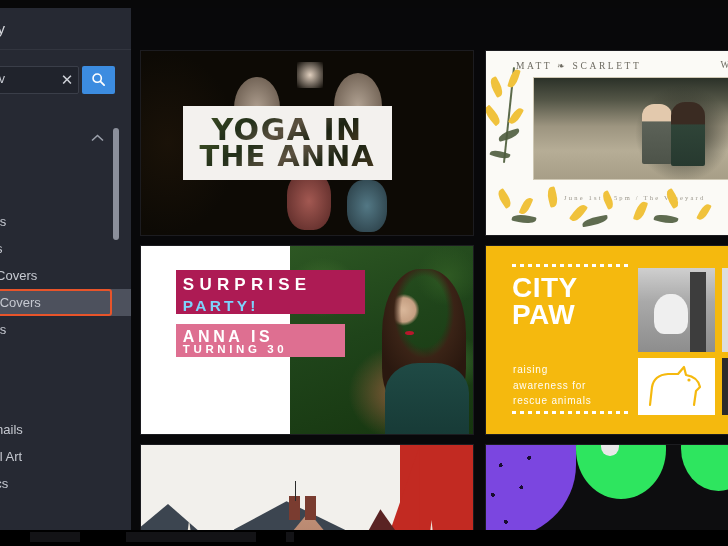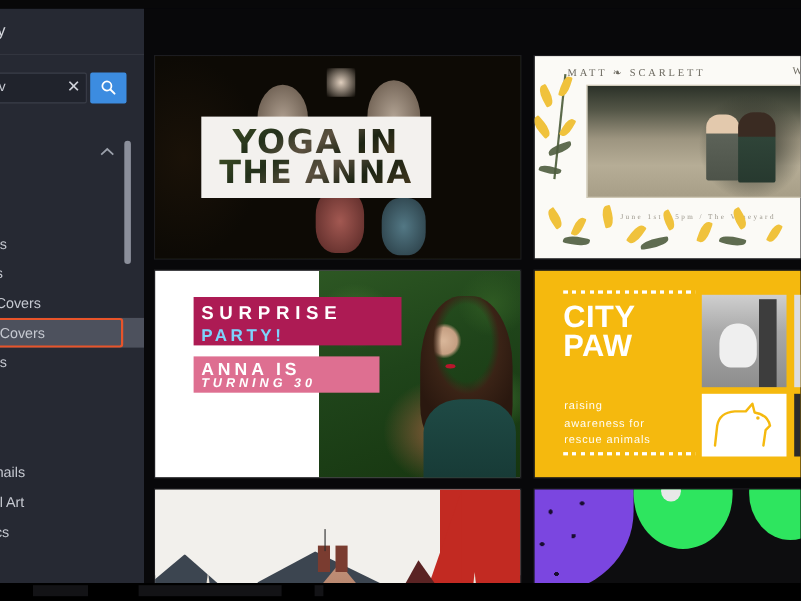--- a/index.html
+++ b/index.html
@@ -181,21 +181,21 @@
     position: absolute; left: 10.5%; top: 13%; width: 57%; height: 23%;
     background: #ad1b54;
   }
   .sp .b1 .t1 { position: absolute; left: 7px; top: 5px; color: #fff; font-size: 17px; font-weight: bold; letter-spacing: 5.2px; }
   .sp .b1 .t2 { position: absolute; left: 7px; top: 27px; color: #7dd3fc; font-size: 15.5px; font-weight: bold; letter-spacing: 3.2px; }
   .sp .b2 {
     position: absolute; left: 10.5%; top: 41.5%; width: 51%; height: 17.5%;
     background: #de6f91;
   }
   .sp .b2 .t1 { position: absolute; left: 7px; top: 4px; color: #fff; font-size: 16px; font-weight: bold; letter-spacing: 3.6px; }
-  .sp .b2 .t2 { position: absolute; left: 7px; top: 19px; color: #fff; font-size: 11.5px; font-weight: bold; letter-spacing: 3.6px; font-style: italic; }
+  .sp .b2 .t2 { position: absolute; left: 7px; top: 19px; color: #fff; font-size: 11.5px; font-weight: bold; letter-spacing: 3.6px; }
   .sp .b3 { position: absolute; left: 10.5%; top: 62.5%; width: 46%; height: 10%; background: #e9a0b7; }
   .sp .b3 span { position: absolute; left: 7px; top: 3px; color: #fff; font-size: 11px; letter-spacing: .4px; }
   .sp .b4 { position: absolute; left: 10.5%; top: 73.5%; width: 48%; height: 10%; background: #e9a0b7; }
   .sp .b4 span { position: absolute; left: 7px; top: 3px; color: #fff; font-size: 11px; letter-spacing: .4px; }
 
   
   .paw { position: absolute; inset: 0; background: #f5b90e; }
   .paw .dash {
     position: absolute; left: 26px; width: 120px; height: 3px;
     background: repeating-linear-gradient(90deg,#fff 0 4px, rgba(255,255,255,0) 4px 8px);

